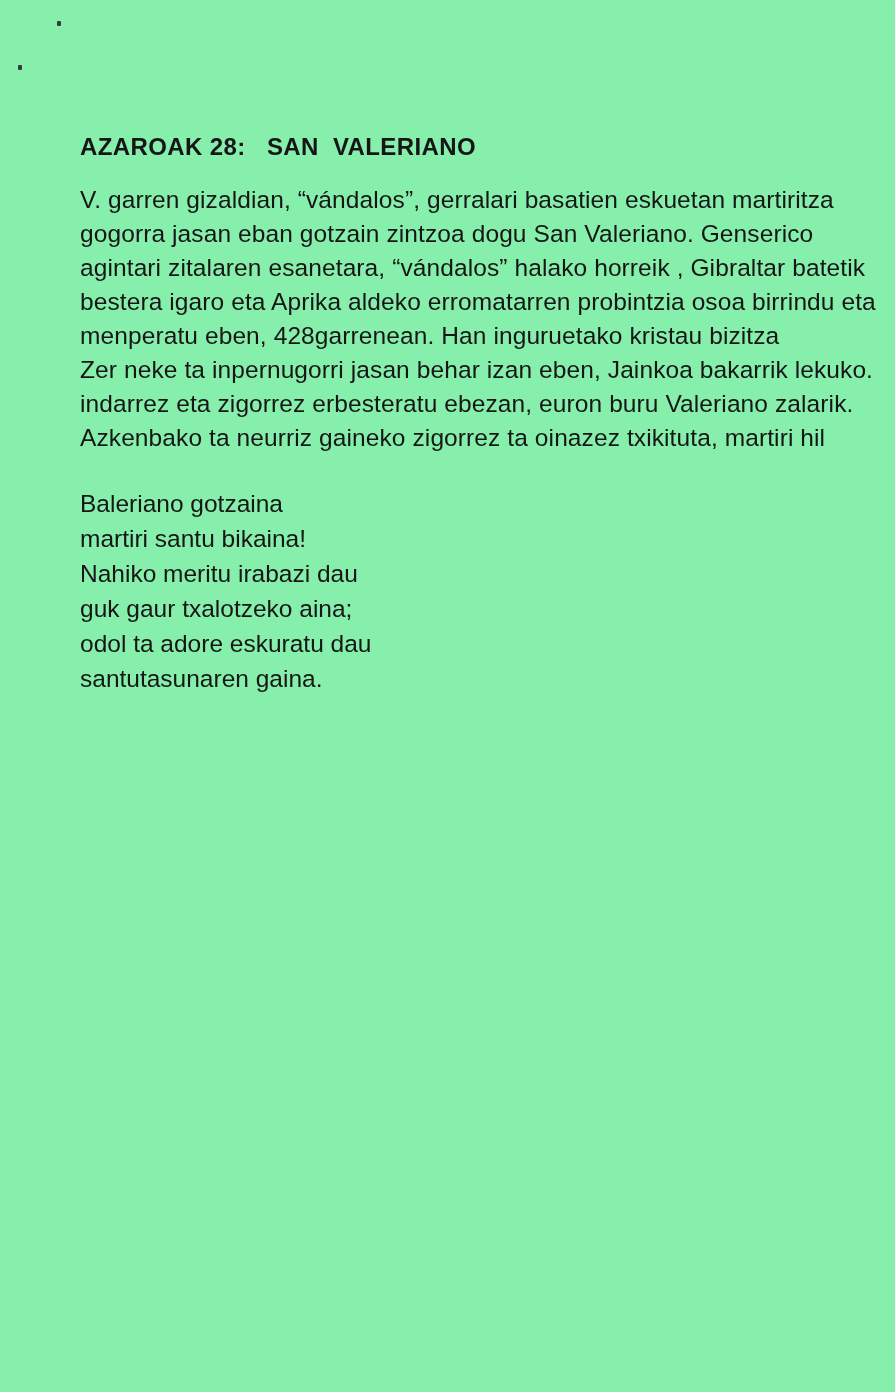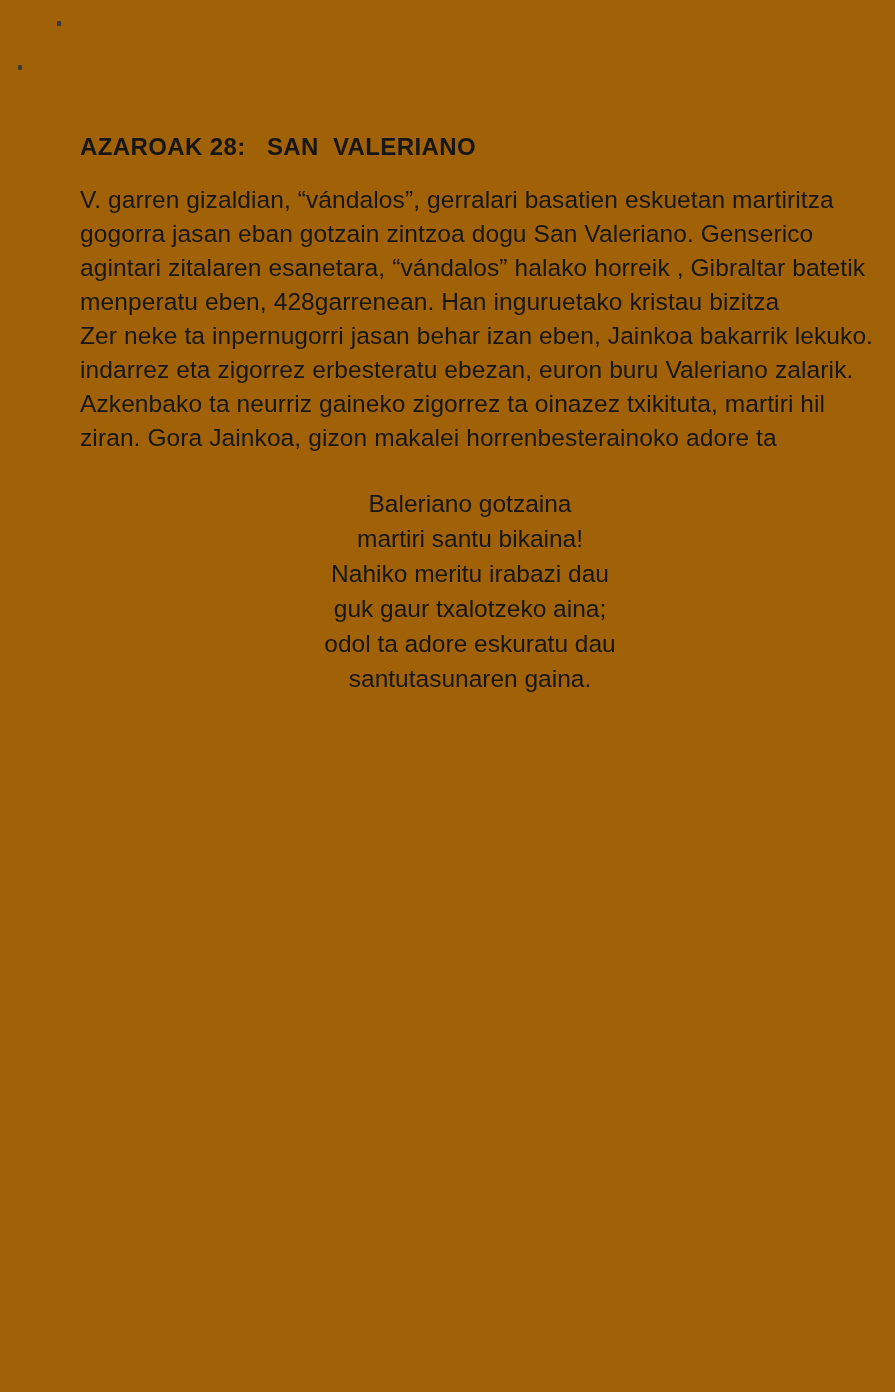--- a/index.html
+++ b/index.html
@@ -4,21 +4,21 @@
 <style>
   html, body {
     margin: 0;
     padding: 0;
     background: #ffffff;
   }
   .page {
     position: relative;
     width: 895px;
     height: 1392px;
-    background: #a16207;
+    background: #86efac;
     font-family: "Liberation Sans", sans-serif;
     color: #161616;
     overflow: hidden;
   }
   .speck {
     position: absolute;
     width: 4px;
     height: 5px;
     background: #3a3a3a;
     border-radius: 1px;
@@ -45,21 +45,20 @@
     font-size: 24.5px;
     letter-spacing: 0.1px;
   }
   .paragraph .line {
     line-height: 34px;
     white-space: pre;
   }
   .poem {
     margin-top: 31px;
     font-size: 24.5px;
-    text-align: center;
   }
   .poem .line {
     line-height: 35px;
     white-space: pre;
   }
 </style>
 </head>
 <body>
 
 <div class="page">
@@ -68,25 +67,25 @@
   <div class="speck speck-2"></div>
 
   <div class="content">
 
     <h1 class="heading">AZAROAK 28:   SAN  VALERIANO</h1>
 
     <div class="paragraph">
       <div class="line">V. garren gizaldian, “vándalos”, gerralari basatien eskuetan martiritza</div>
       <div class="line">gogorra jasan eban gotzain zintzoa dogu San Valeriano. Genserico</div>
       <div class="line">agintari zitalaren esanetara, “vándalos” halako horreik , Gibraltar batetik</div>
+      <div class="line">bestera igaro eta Aprika aldeko erromatarren probintzia osoa birrindu eta</div>
       <div class="line">menperatu eben, 428garrenean. Han inguruetako kristau bizitza</div>
       <div class="line">Zer neke ta inpernugorri jasan behar izan eben, Jainkoa bakarrik lekuko.</div>
       <div class="line">indarrez eta zigorrez erbesteratu ebezan, euron buru Valeriano zalarik.</div>
       <div class="line">Azkenbako ta neurriz gaineko zigorrez ta oinazez txikituta, martiri hil</div>
-      <div class="line">ziran. Gora Jainkoa, gizon makalei horrenbesterainoko adore ta</div>
     </div>
 
     <div class="poem">
       <div class="line">Baleriano gotzaina</div>
       <div class="line">martiri santu bikaina!</div>
       <div class="line">Nahiko meritu irabazi dau</div>
       <div class="line">guk gaur txalotzeko aina;</div>
       <div class="line">odol ta adore eskuratu dau</div>
       <div class="line">santutasunaren gaina.</div>
     </div>

